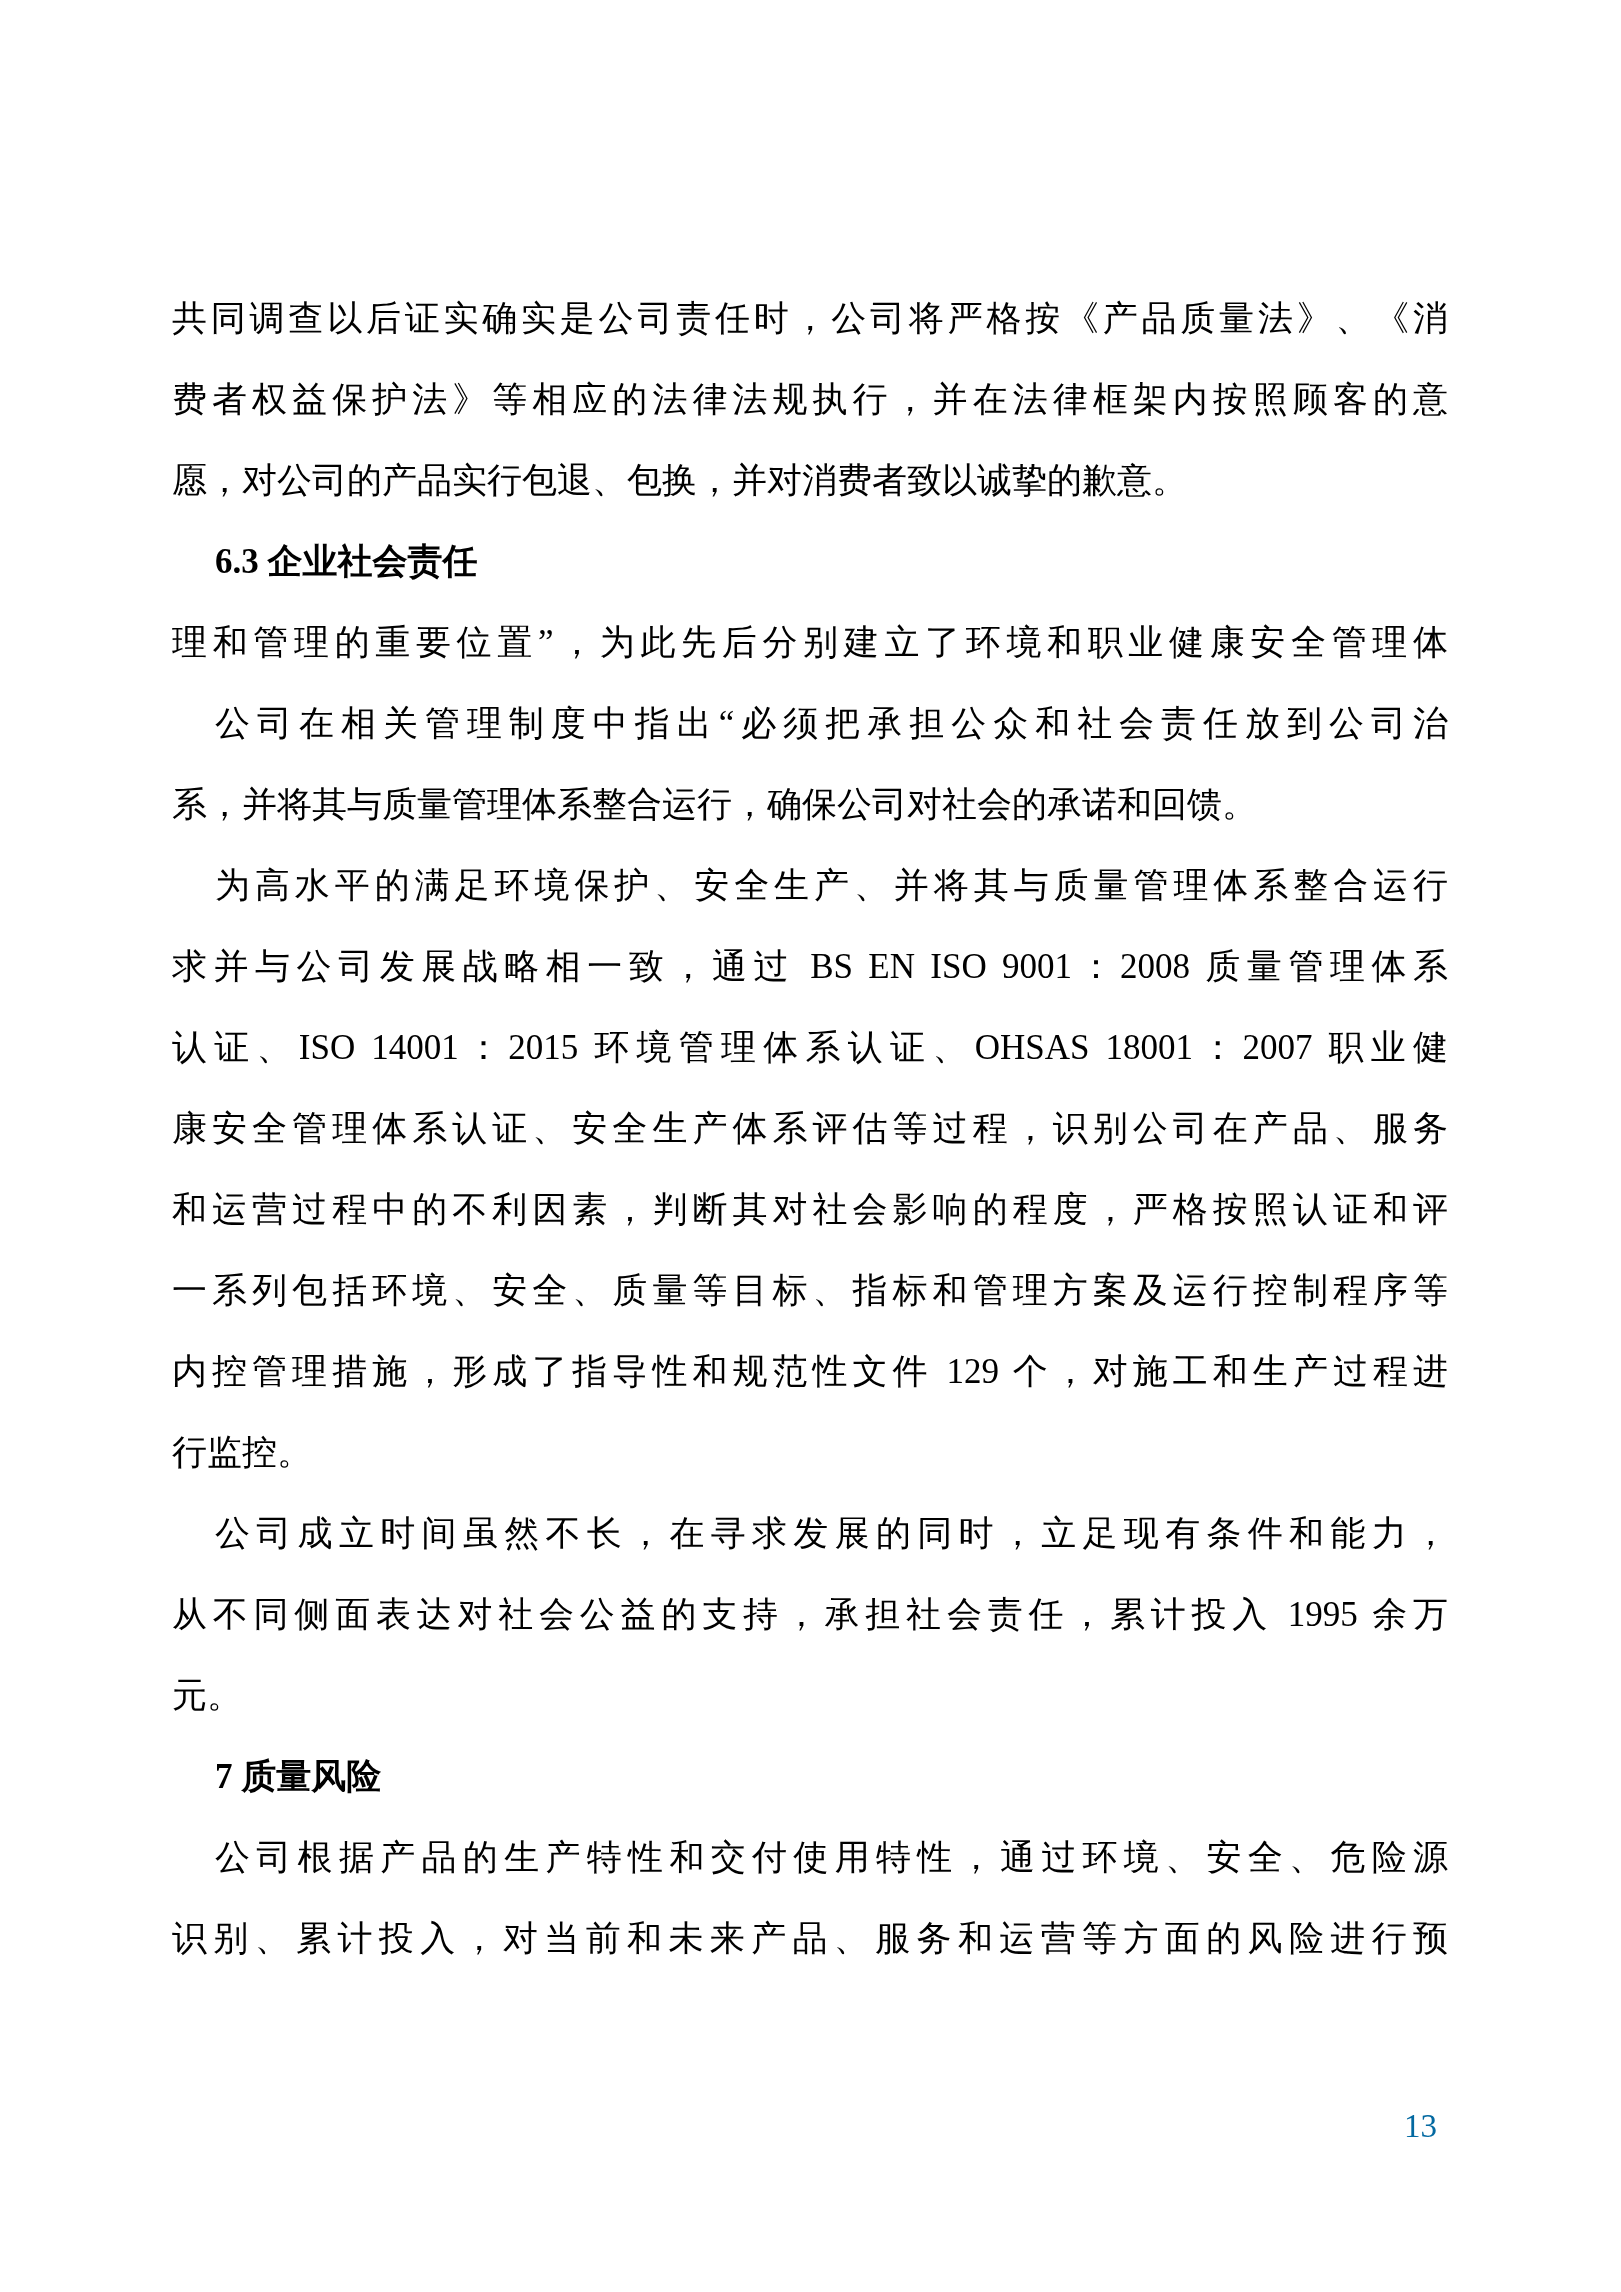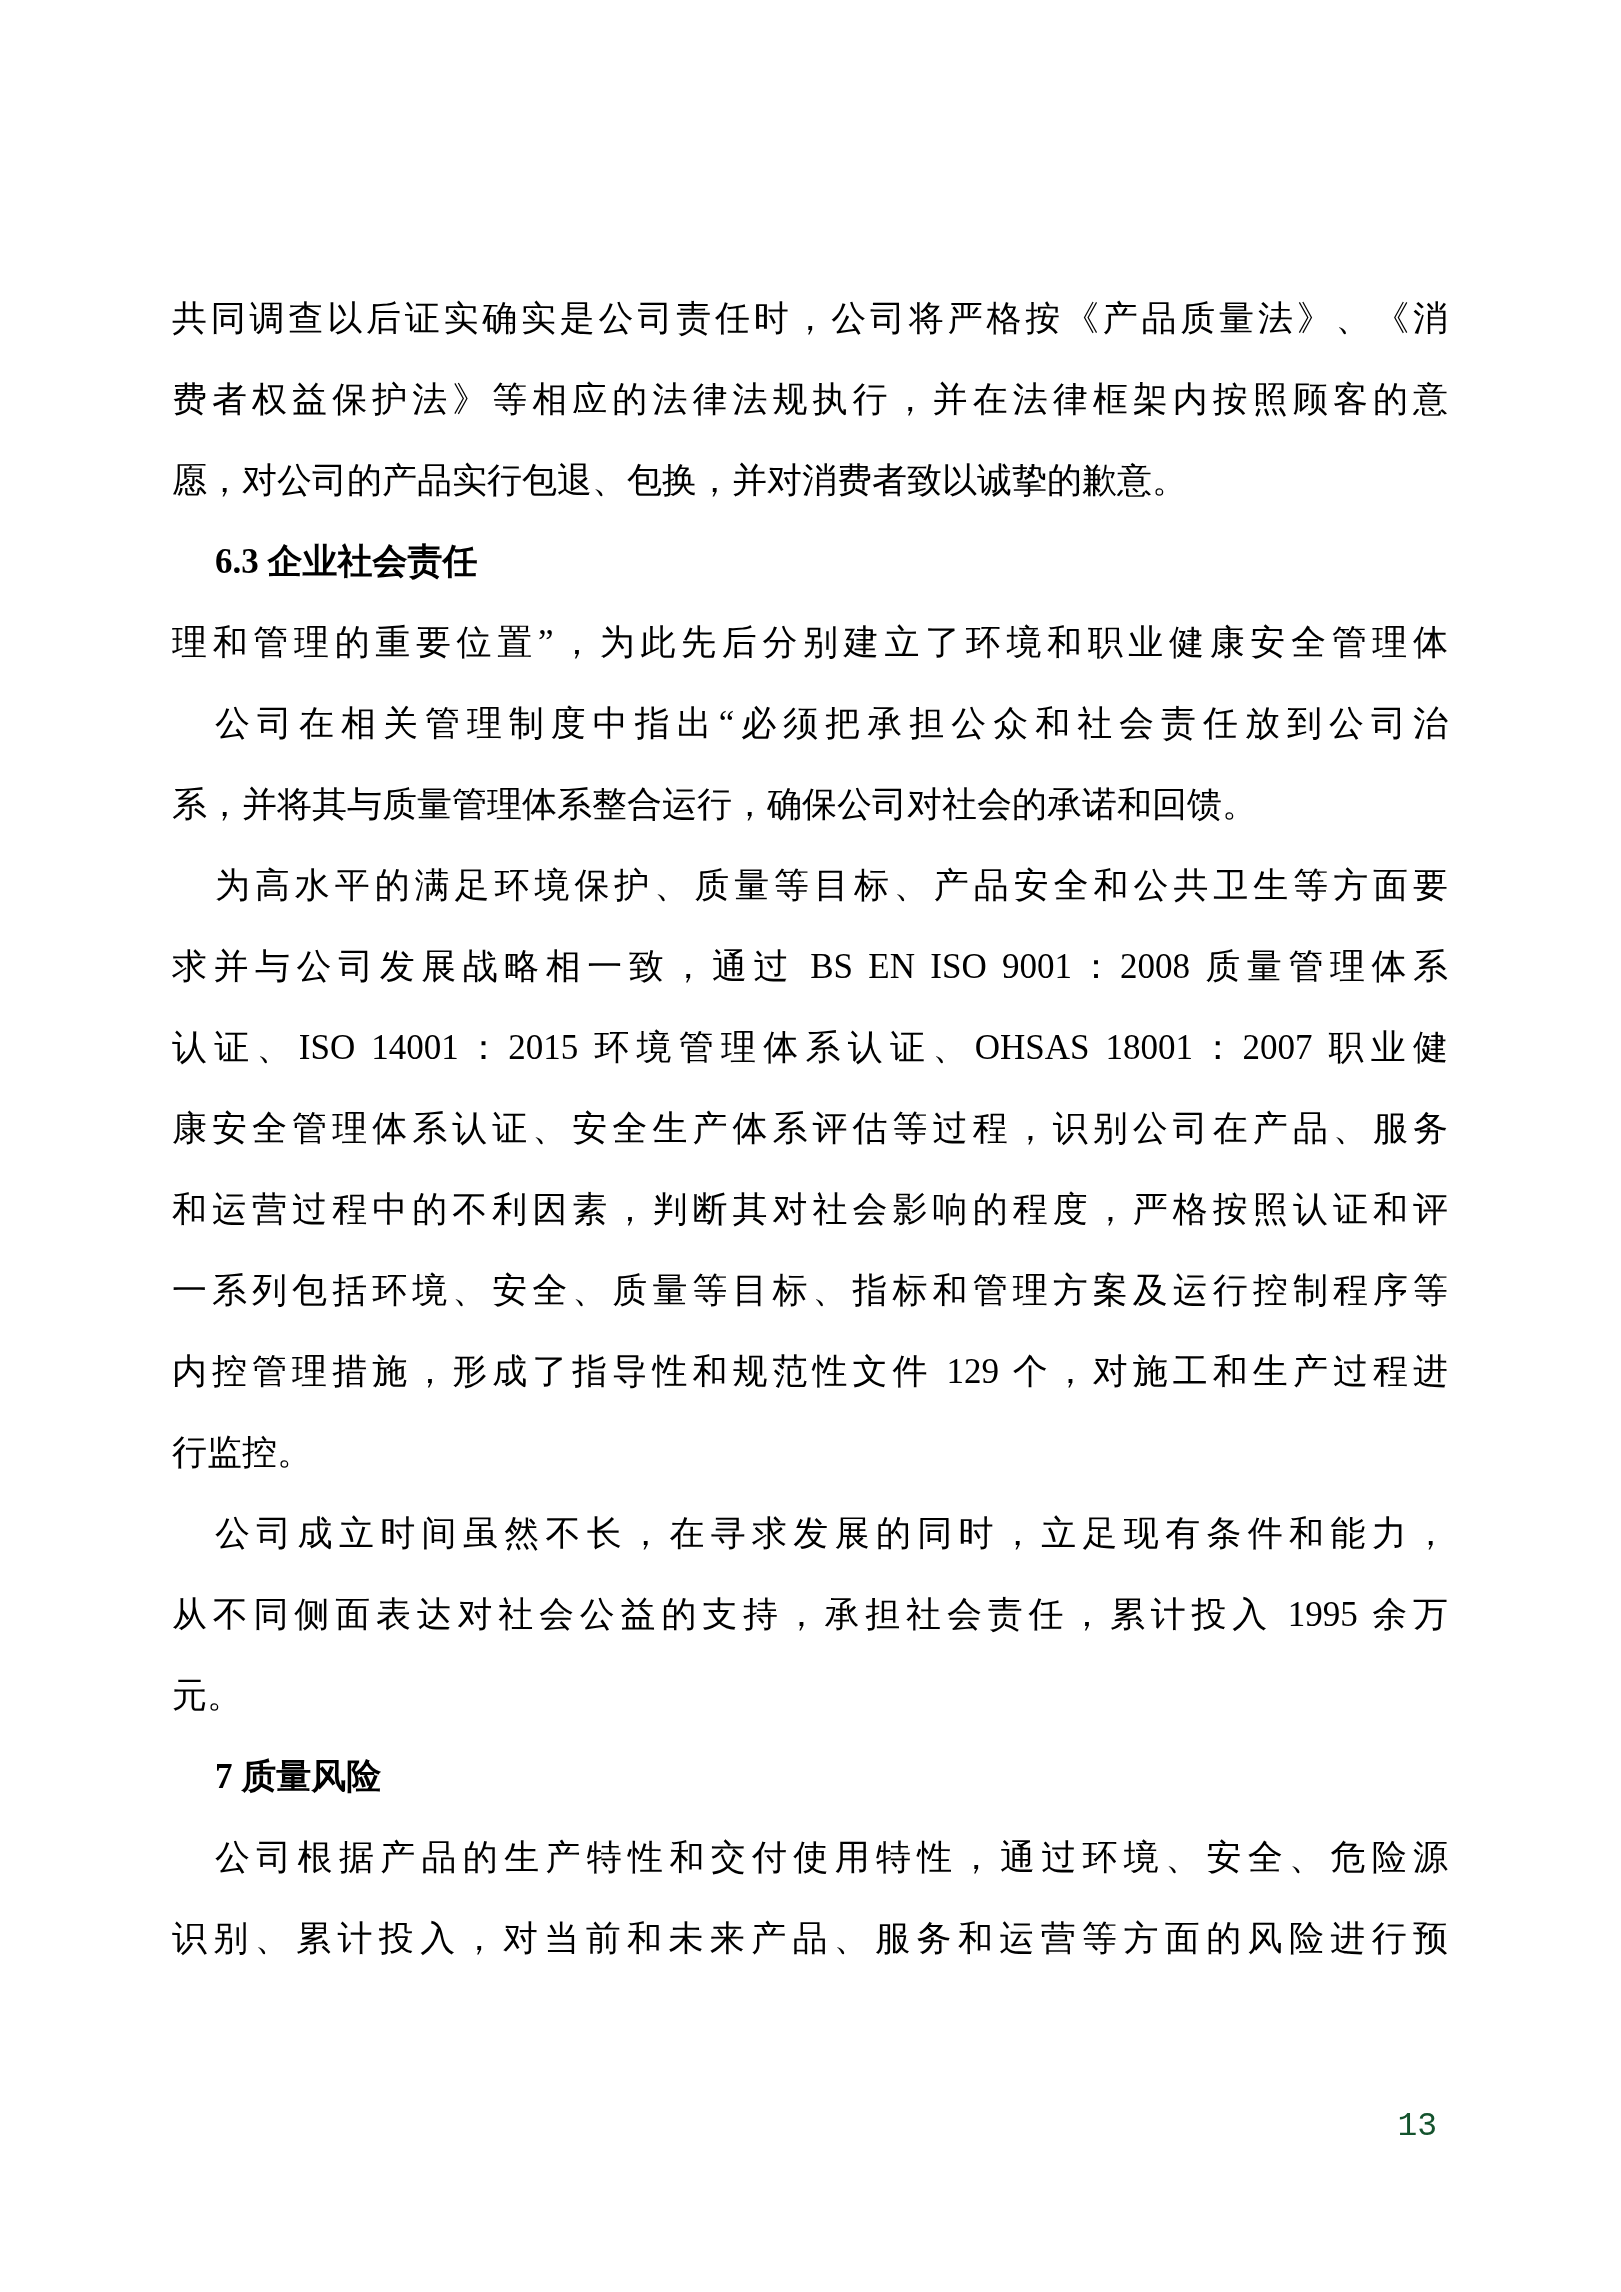--- a/index.html
+++ b/index.html
@@ -43,37 +43,36 @@
     }
     .hd {
       font-weight: bold;
     }
     .page-number {
       position: absolute;
       top: 2107px;
       right: 184px;
       font-size: 33px;
       line-height: 39px;
-      color: #14532d;
-      font-family: Liberation Mono, monospace;
+      color: #0369a1;
     }
   </style>
 </head>
 <body>
 
 <div class="page">
   <div class="content">
     <div class="line jf">共同调查以后证实确实是公司责任时，公司将严格按《产品质量法》、《消</div>
     <div class="line jf">费者权益保护法》等相应的法律法规执行，并在法律框架内按照顾客的意</div>
     <div class="line last">愿，对公司的产品实行包退、包换，并对消费者致以诚挚的歉意。</div>
     <div class="line last hd ind">6.3 企业社会责任</div>
     <div class="line jf">理和管理的重要位置”，为此先后分别建立了环境和职业健康安全管理体</div>
     <div class="line jf ind">公司在相关管理制度中指出“必须把承担公众和社会责任放到公司治</div>
     <div class="line last">系，并将其与质量管理体系整合运行，确保公司对社会的承诺和回馈。</div>
-    <div class="line jf ind">为高水平的满足环境保护、质量等目标、产品安全和公共卫生等方面要</div>
+    <div class="line jf ind">为高水平的满足环境保护、安全生产、并将其与质量管理体系整合运行</div>
     <div class="line jf">求并与公司发展战略相一致，通过 BS EN ISO 9001：2008 质量管理体系</div>
     <div class="line jf">认证、ISO 14001：2015 环境管理体系认证、OHSAS 18001：2007 职业健</div>
     <div class="line jf">康安全管理体系认证、安全生产体系评估等过程，识别公司在产品、服务</div>
     <div class="line jf">和运营过程中的不利因素，判断其对社会影响的程度，严格按照认证和评</div>
     <div class="line jf">一系列包括环境、安全、质量等目标、指标和管理方案及运行控制程序等</div>
     <div class="line jf">内控管理措施，形成了指导性和规范性文件 129 个，对施工和生产过程进</div>
     <div class="line last">行监控。</div>
     <div class="line jf ind">公司成立时间虽然不长，在寻求发展的同时，立足现有条件和能力，</div>
     <div class="line jf">从不同侧面表达对社会公益的支持，承担社会责任，累计投入 1995 余万</div>
     <div class="line last">元。</div>

